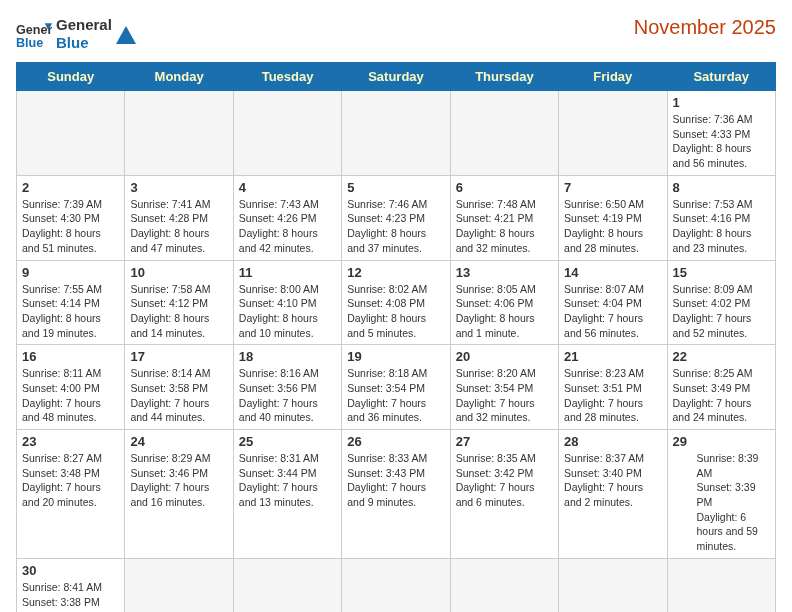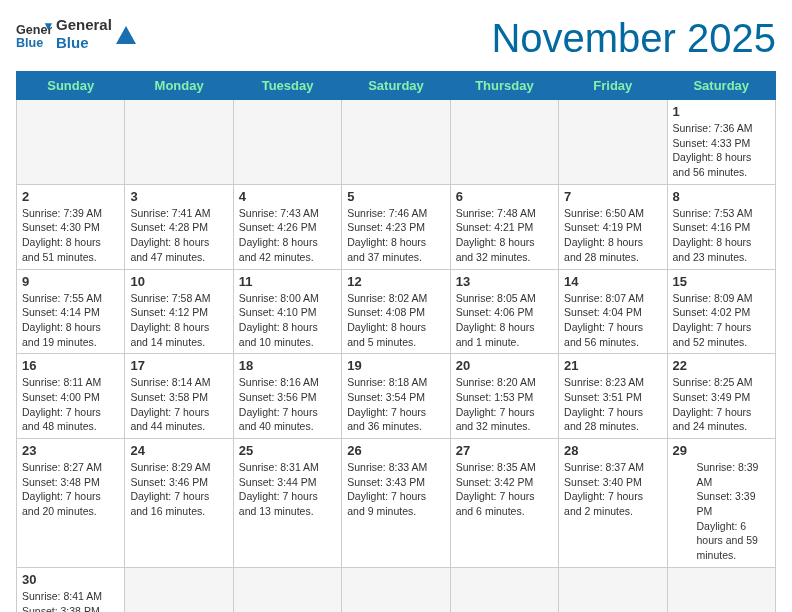--- a/index.html
+++ b/index.html
@@ -22,36 +22,36 @@
       gap: 4px;
     }
     .logo-icon {
       width: 36px;
       height: 36px;
     }
     .title-area {
       text-align: right;
     }
     .month-title {
-      font-size: 40px;
-      color: #0369a1;
+      font-size: 20px;
+      color: #c2410c;
       font-weight: normal;
     }
     .subtitle {
       font-size: 14px;
       color: #555;
     }
     .calendar {
       width: 100%;
       border-collapse: collapse;
       border: 1px solid #ccc;
     }
     .calendar th {
       background: #1a6faf;
-      color: #86efac;
+      color: #fef9c3;
       text-align: center;
       padding: 6px 4px;
       font-size: 13px;
       font-weight: bold;
       border: 1px solid #1a6faf;
     }
     .calendar td {
       border: 1px solid #ccc;
       vertical-align: top;
       padding: 4px 5px;
@@ -236,21 +236,21 @@
         </td>
         <td>
           <span class="day-number">19</span>
           <div class="day-info" style="white-space: pre-line;">Sunrise: 8:18 AM
 Sunset: 3:54 PM
 Daylight: 7 hours and 36 minutes.</div>
         </td>
         <td>
           <span class="day-number">20</span>
           <div class="day-info" style="white-space: pre-line;">Sunrise: 8:20 AM
-Sunset: 1:53 PM
+Sunset: 3:54 PM
 Daylight: 7 hours and 32 minutes.</div>
         </td>
         <td>
           <span class="day-number">21</span>
           <div class="day-info" style="white-space: pre-line;">Sunrise: 8:23 AM
 Sunset: 3:51 PM
 Daylight: 7 hours and 28 minutes.</div>
         </td>
         <td>
           <span class="day-number">22</span>

